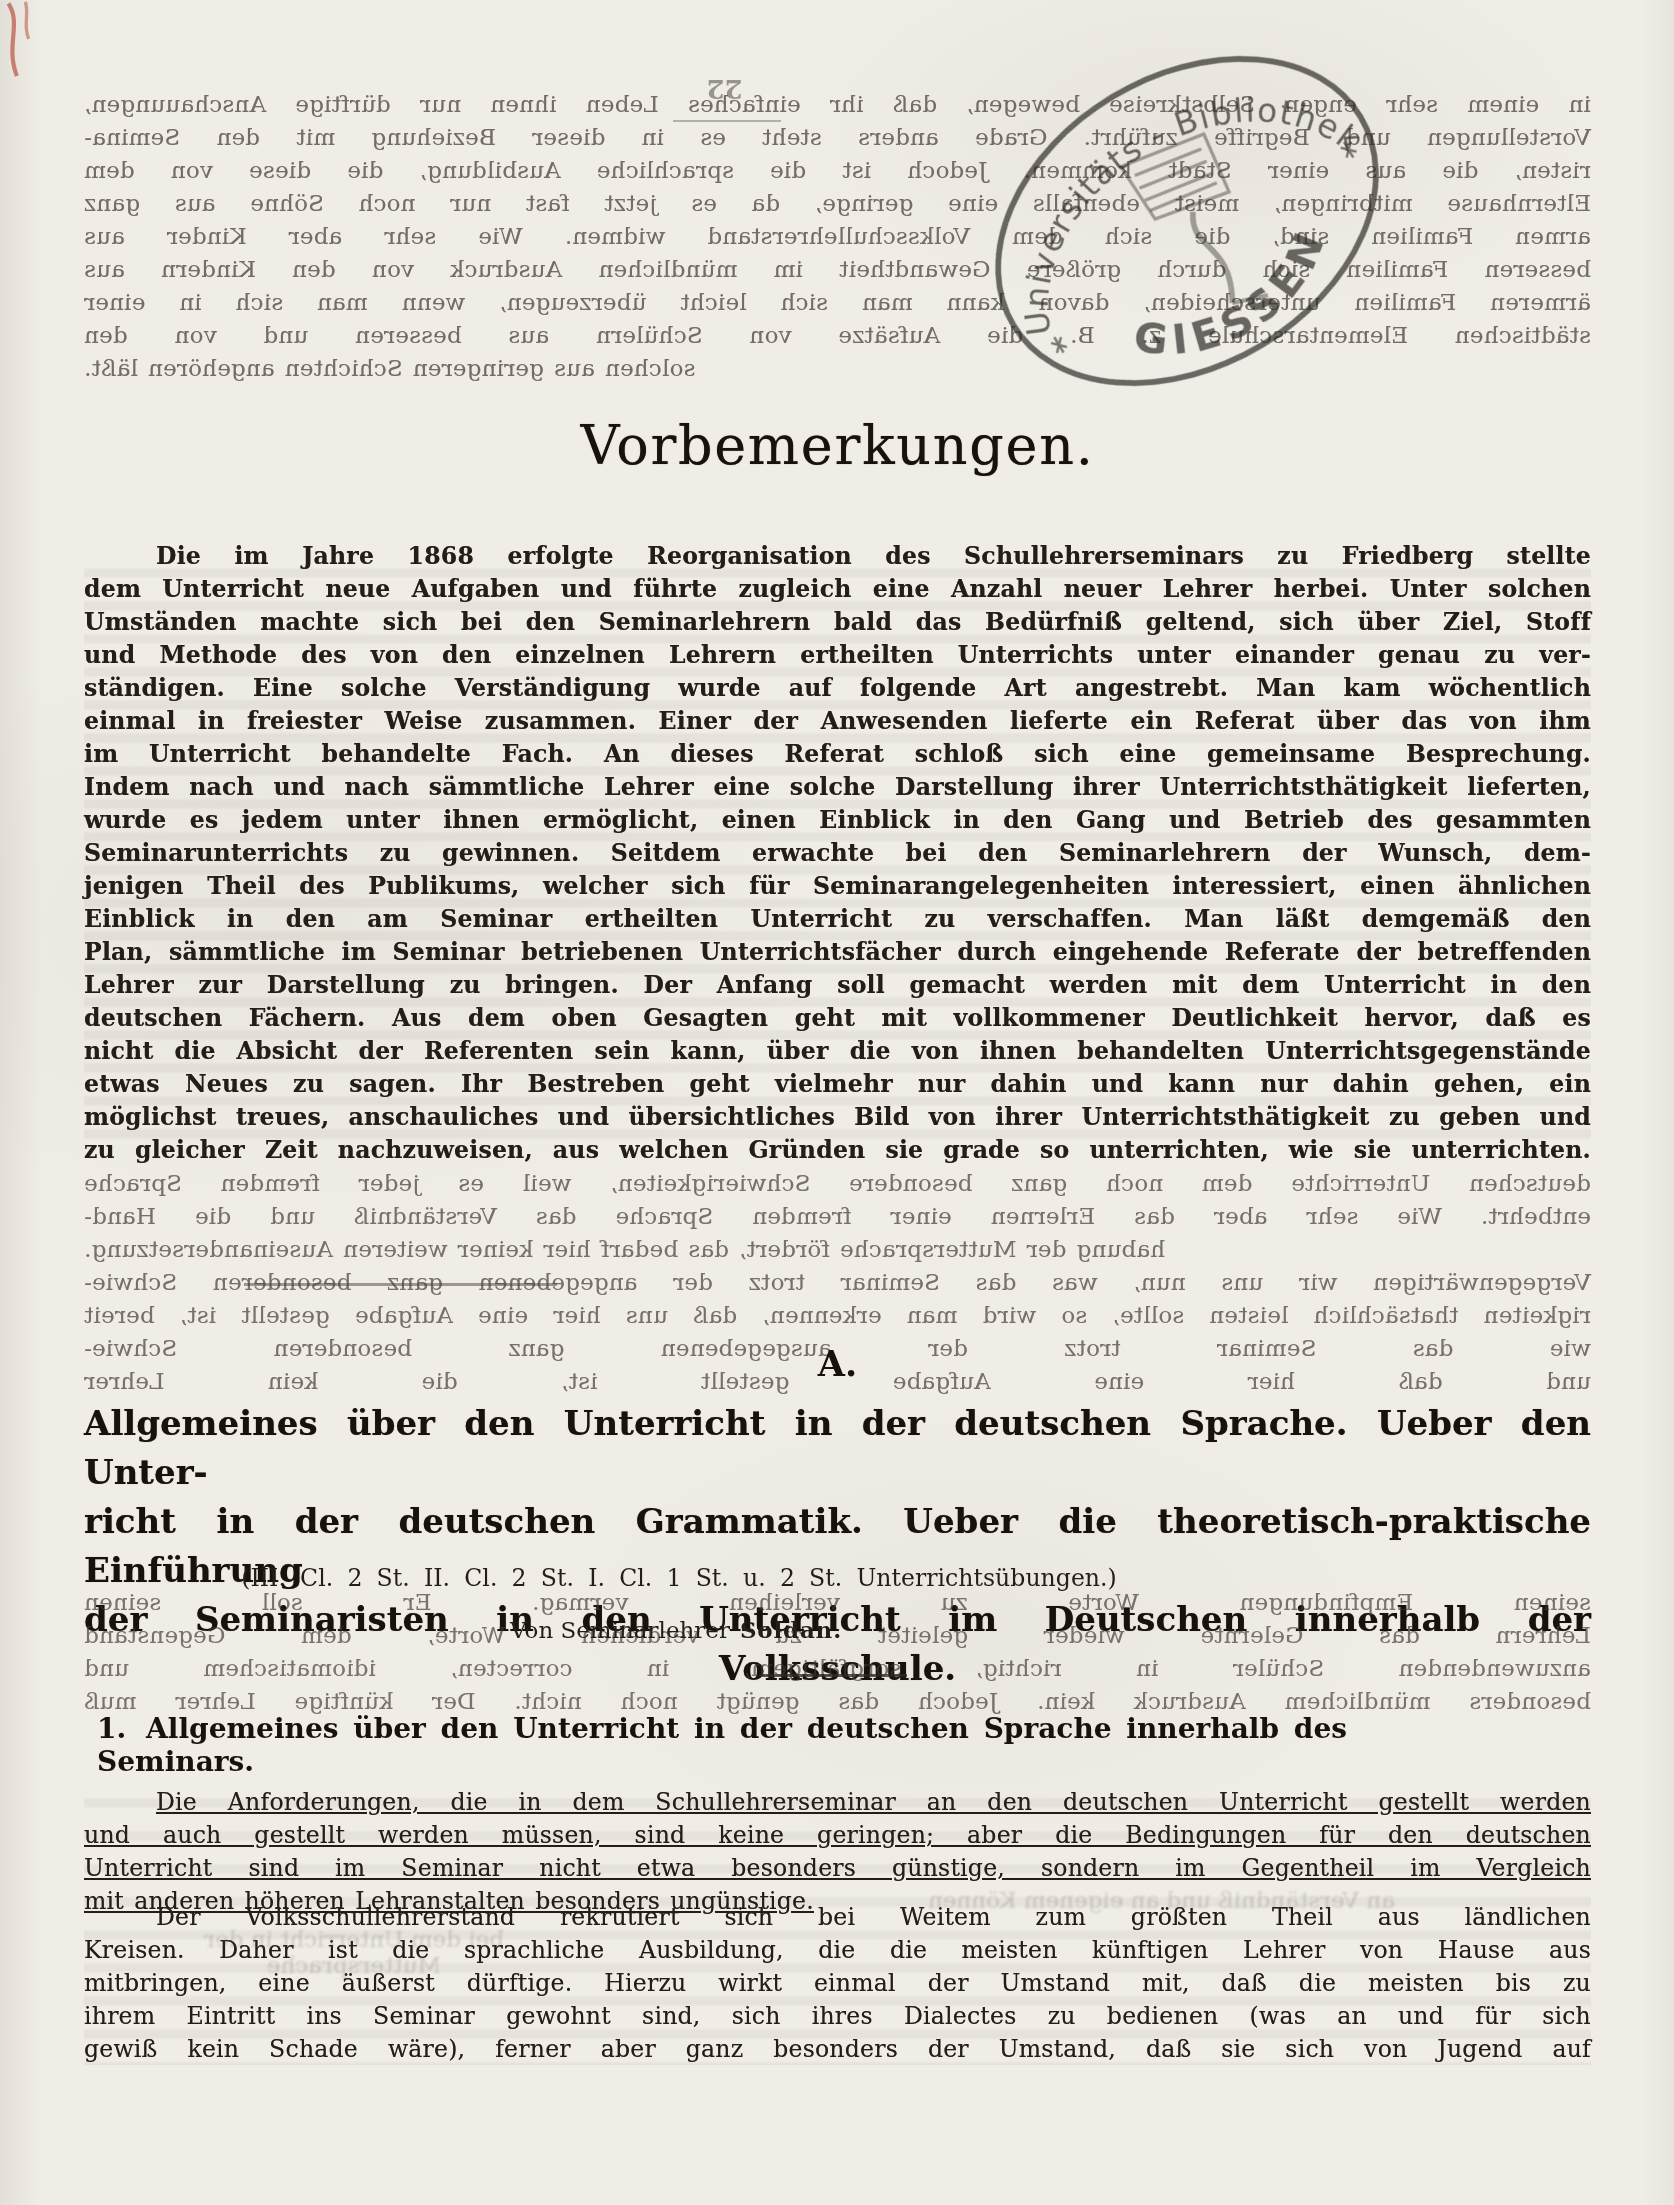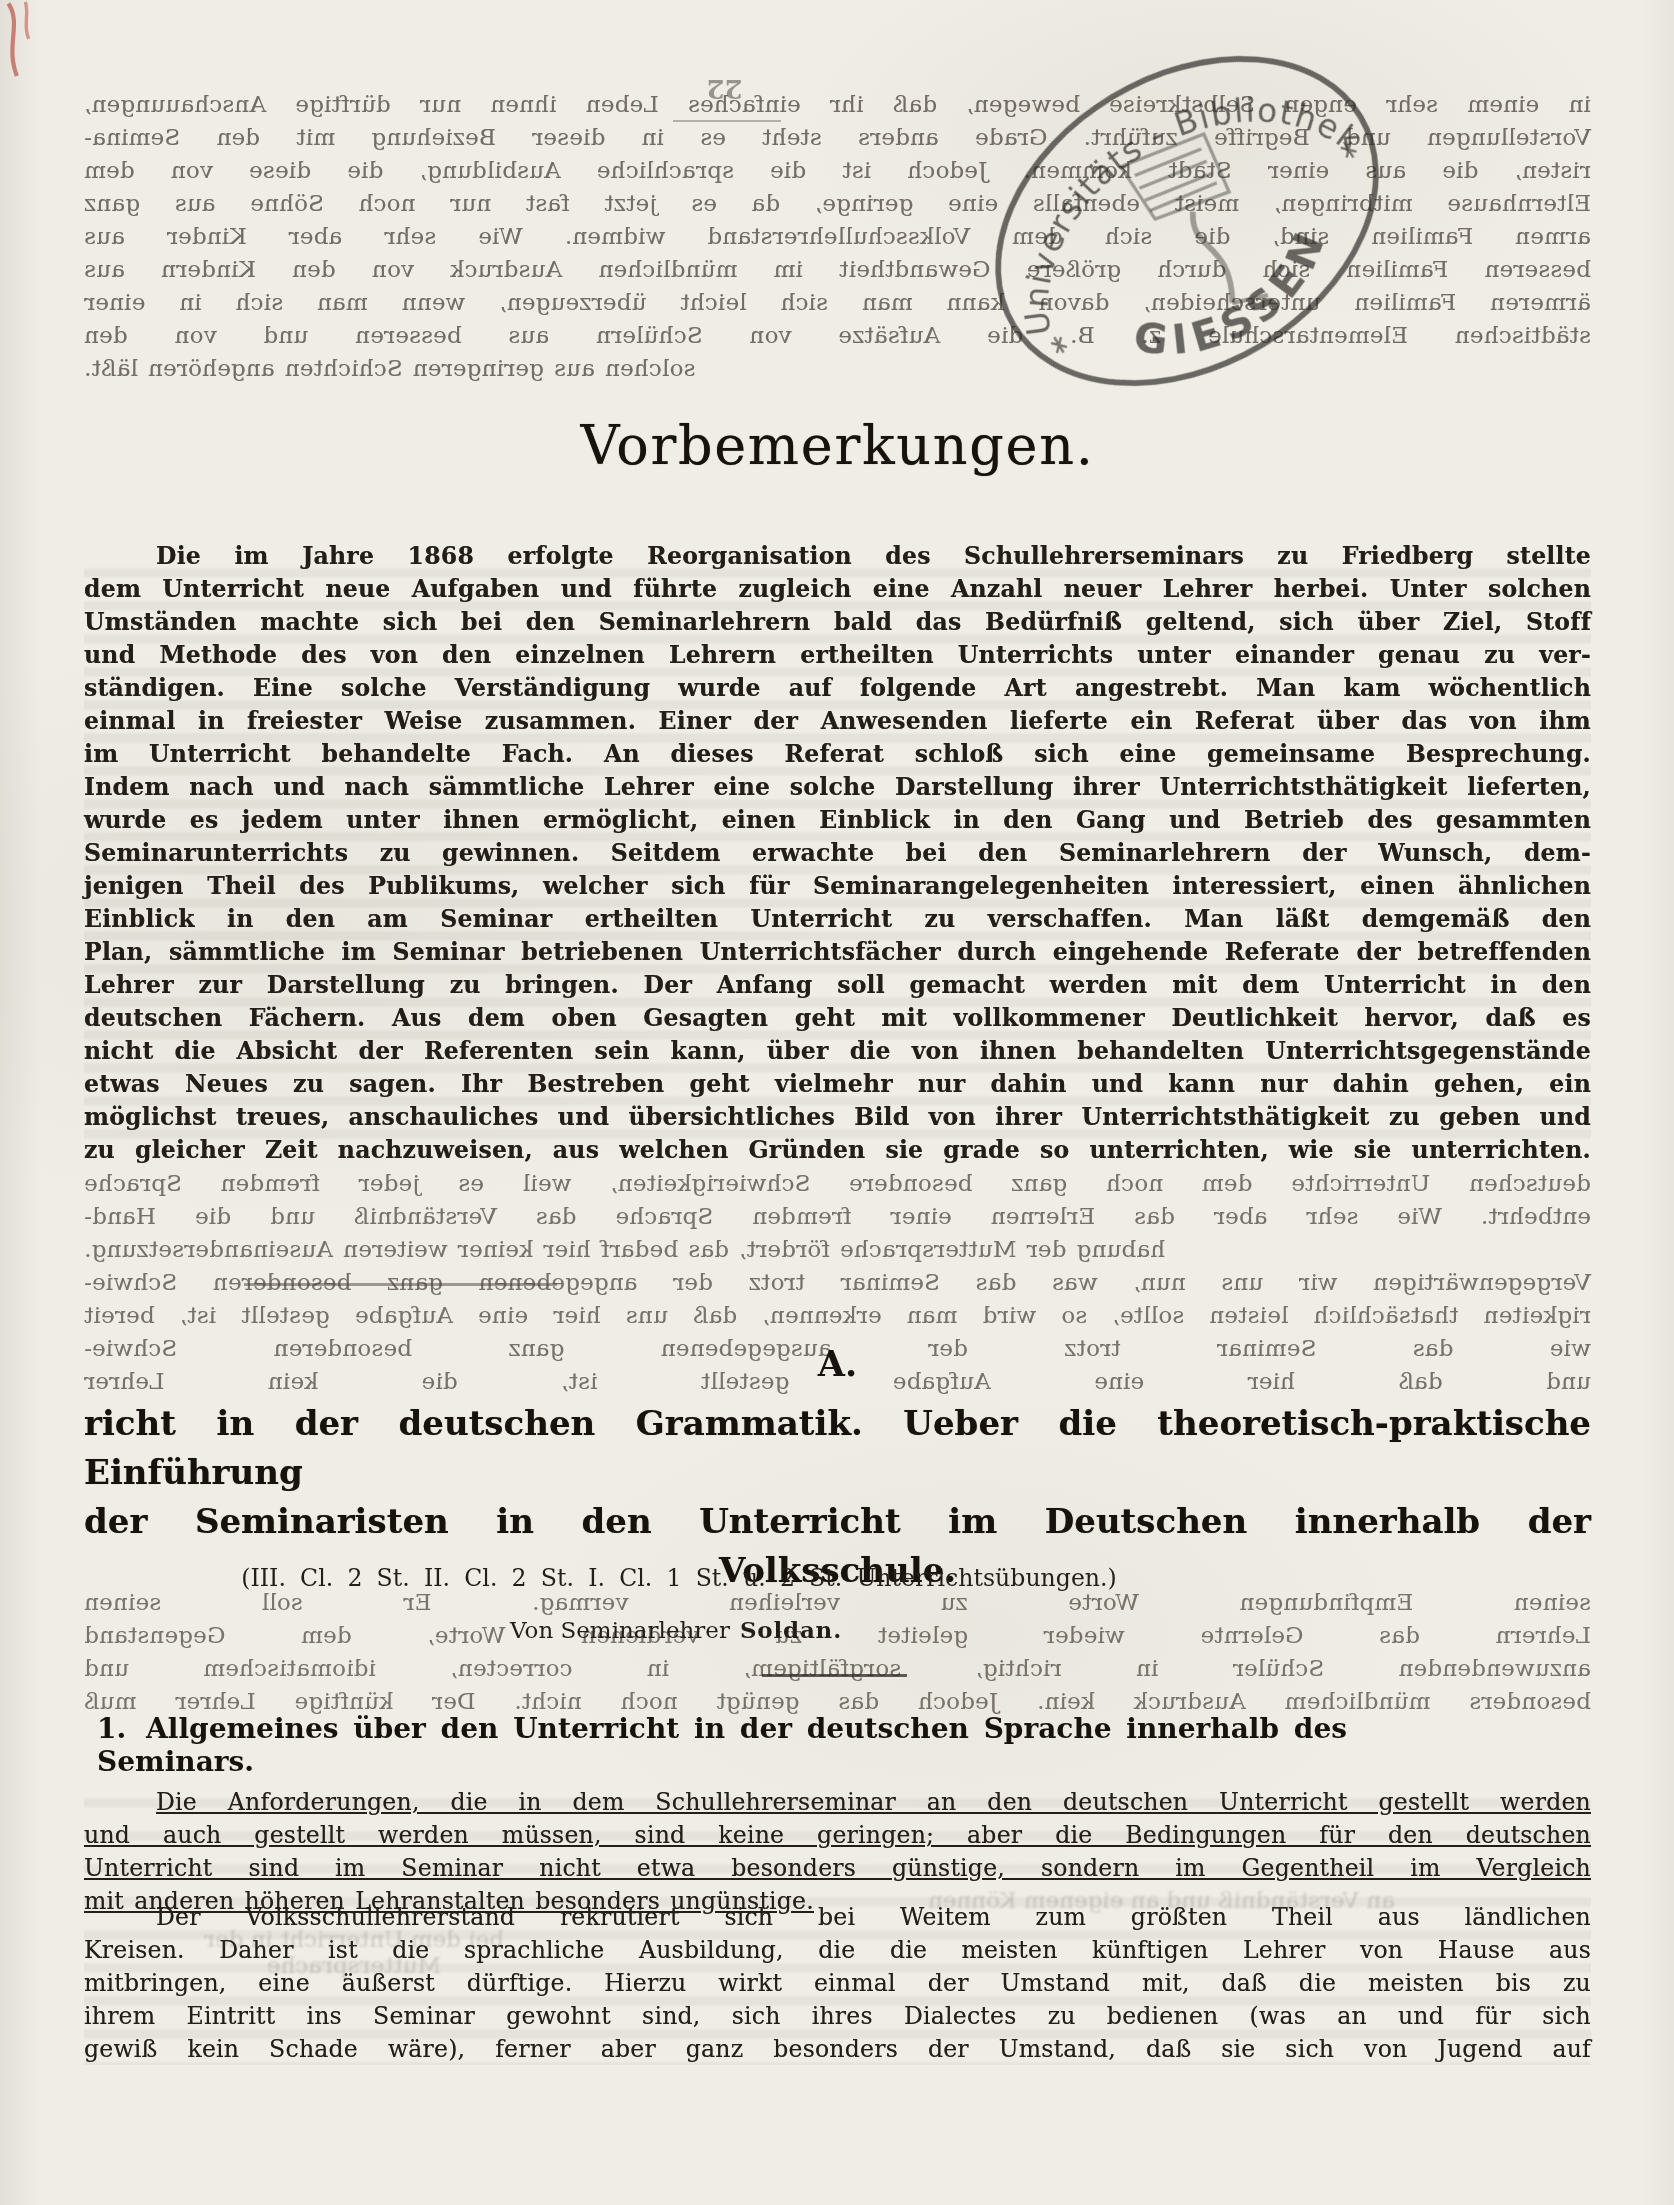--- a/index.html
+++ b/index.html
@@ -137,20 +137,21 @@
       <div class="jline alignr">habung der Muttersprache fördert, das bedarf hier keiner weiteren Auseinandersetzung.</div>
       <div class="jline">Vergegenwärtigen wir uns nun, was das Seminar trotz der angegebenen ganz besonderen Schwie-</div>
       <div class="jline">rigkeiten thatsächlich leisten sollte, so wird man erkennen, daß uns hier eine Aufgabe gestellt ist, bereit</div>
       <div class="jline">wie das Seminar trotz der ausgegebenen ganz besonderen Schwie-</div>
       <div class="jline">und daß hier eine Aufgabe gestellt ist, die kein Lehrer</div>
     </div>
   <div class="abs strike" style="left:244px;top:1283px;width:313px;"></div>
 
   <div class="abs sec-a-label" style="top:1343px;">A.</div>
   <div class="abs col headline" style="top:1399px;">
+      <div class="jline">Allgemeines über den Unterricht in der deutschen Sprache.  Ueber den Unter-</div>
       <div class="jline">richt in der deutschen Grammatik.  Ueber die theoretisch-praktische Einführung</div>
       <div class="jline">der Seminaristen in den Unterricht im Deutschen innerhalb der Volksschule.</div>
     </div>
 
   <div class="abs col bleed bleed-head body-text" style="top:1586px;font-size:23px;">
       <div class="jline">seinen Empfindungen Worte zu verleihen vermag.  Er soll seinen</div>
       <div class="jline">Lehrern das Gelernte wieder geleitet zu verdienen Worte, dem Gegenstand</div>
       <div class="jline">anzuwendenden Schüler in richtig, sorgfältigem, in correcten, idiomatischem und</div>
       <div class="jline">besonders mündlichem Ausdruck kein.  Jedoch das genügt noch nicht.  Der künftige Lehrer muß</div>
     </div>

